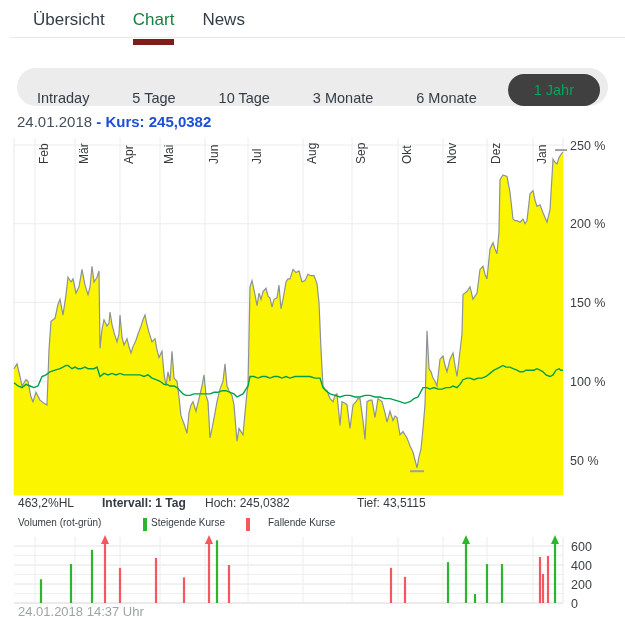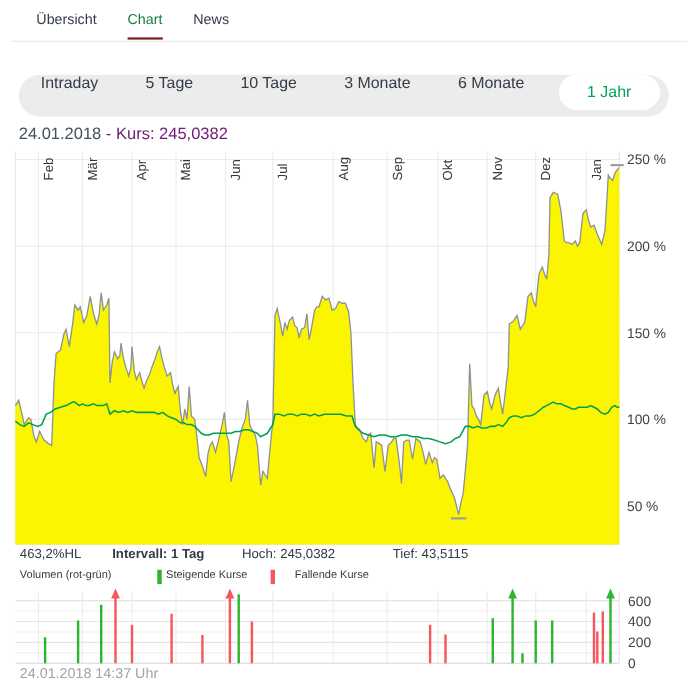--- a/index.html
+++ b/index.html
@@ -2,46 +2,46 @@
 <html><head>
 <meta charset="utf-8">
 <style>
   html,body{margin:0;padding:0;background:#ffffff;}
   #app{
     position:relative;width:625px;height:617px;background:#fff;overflow:hidden;
     font-family:"Liberation Sans",sans-serif;color:#333;
   }
   
   .tabbar{position:absolute;top:10px;left:33px;display:flex;gap:28px;}
-  .tab{font-size:13px;color:#333c47;padding-bottom:9px;cursor:pointer;white-space:nowrap;}
-  .tab.active{color:#178040;border-bottom:2px solid #7f1d1d;}
+  .tab{font-size:17px;color:#333c47;padding-bottom:9px;cursor:pointer;white-space:nowrap;}
+  .tab.active{color:#178040;border-bottom:6px solid #7f1d1d;}
   .tab-hairline{position:absolute;top:37px;left:10px;width:615px;height:1px;background:#e9e9e9;}
   
   .rangebar{
     position:absolute;top:68px;left:17px;width:591px;height:38px;background:#ececec;
-    border-radius:19px;display:flex;align-items:flex-start;justify-content:space-between;
+    border-radius:19px;display:flex;align-items:flex-end;justify-content:space-between;
     padding:0 8px;box-sizing:border-box;
   }
   .range-item{font-size:14.5px;color:#333c47;padding:0 12px;white-space:nowrap;cursor:pointer;}
   .range-item.selected{
-    background:#ffffff;color:#00a55a;height:32px;line-height:32px;border-radius:16px;
+    background:#404040;color:#00a55a;height:32px;line-height:32px;border-radius:16px;
     padding:0 26px;
   }
   
   .price-header{position:absolute;top:113px;left:17px;font-size:15px;white-space:nowrap;}
   .ph-date{color:#44505c;}
-  .ph-kurs{color:#701a75;}
+  .ph-kurs{color:#1d4ed8;font-weight:bold;}
   
   .main-chart{position:absolute;top:130px;left:0;width:625px;height:368px;}
   .volume-chart{position:absolute;top:533px;left:0;width:625px;height:78px;}
   svg text{font-family:"Liberation Sans",sans-serif;}
   
   .stats-row{position:absolute;top:496px;left:0;width:625px;height:16px;font-size:12px;color:#343b42;}
   .stats-row span{position:absolute;white-space:nowrap;}
-  .stat-hl{left:18px;} .stat-interval{left:102px;font-weight:bold;} .stat-high{left:220px;} .stat-low{left:318px;margin-left:39px;}
+  .stat-hl{left:18px;} .stat-interval{left:102px;font-weight:bold;} .stat-high{left:205px;} .stat-low{left:318px;margin-left:39px;}
   
   .vol-legend{position:absolute;top:517px;left:0;width:625px;height:16px;font-size:10px;color:#343b42;}
   .vol-legend span{position:absolute;white-space:nowrap;}
   .vl-title{left:18px;}
   .vl-up-label{left:151px;} .vl-down-label{left:268px;}
   .vl-marker{position:absolute;top:1px;width:4px;height:13px;display:inline-block;}
   .vl-marker.up{left:143px;background:#2db52d;}
   .vl-marker.down{left:246px;background:#f4575e;}
   
   .timestamp{position:absolute;top:604px;left:18px;font-size:13px;color:#9fa4a8;white-space:nowrap;}

